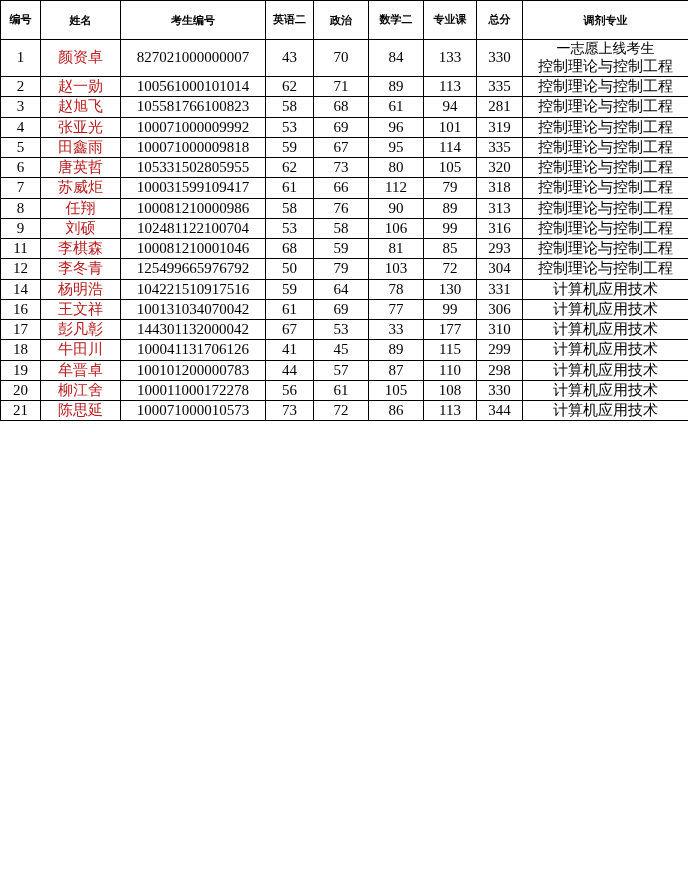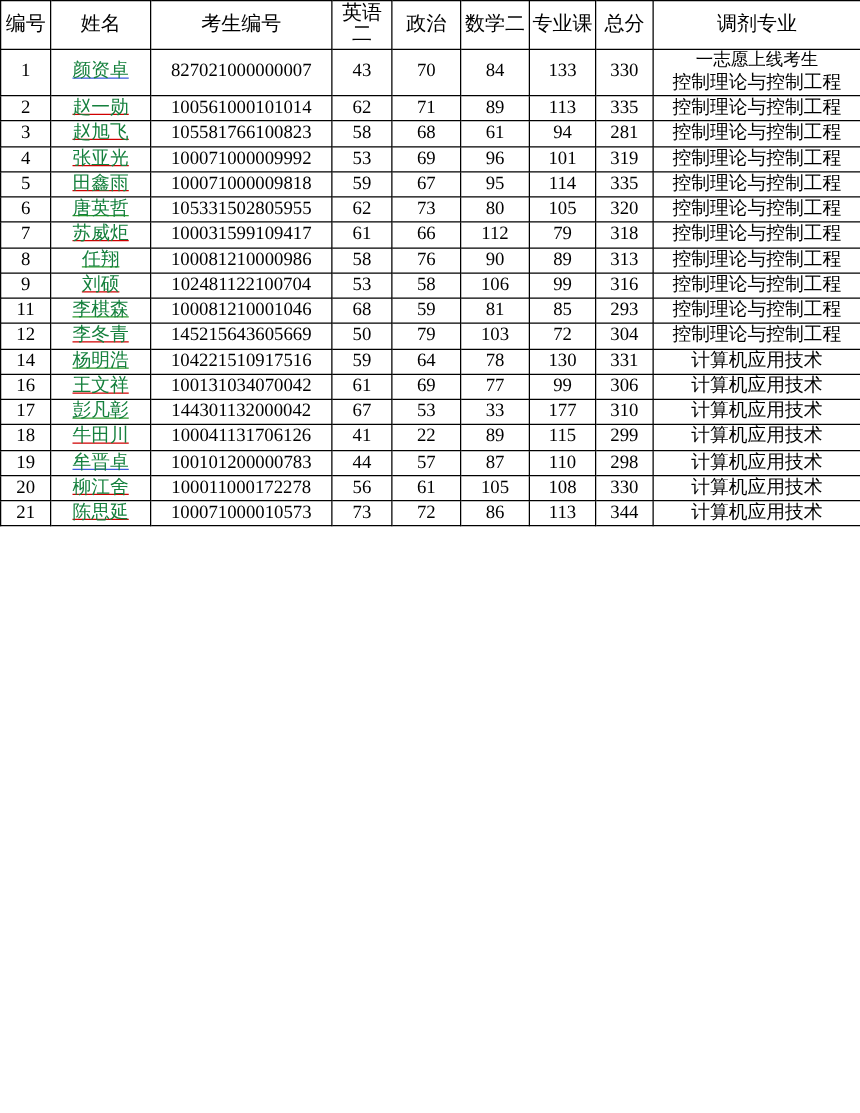--- a/index.html
+++ b/index.html
@@ -21,38 +21,37 @@
   #score-table td, #score-table th {
     border: 1px solid #000000;
     text-align: center;
     vertical-align: middle;
     font-size: 15px;
     line-height: 1.15;
     padding: 1px 2px;
     font-weight: normal;
   }
   #score-table thead th {
-    font-size: 16px;
-    font-weight: normal;
+    font-size: 11px;
+    font-weight: bold;
     height: 36px;
   }
   
   col.c-id      { width: 40px; }
   col.c-name    { width: 80px; }
   col.c-exam    { width: 145px; }
   col.c-eng     { width: 48px; }
   col.c-pol     { width: 55px; }
   col.c-math    { width: 55px; }
   col.c-major   { width: 53px; }
   col.c-total   { width: 46px; }
   col.c-adjust  { width: 166px; }
 
   .name-cell {
-    color: #15803d;
-    text-decoration: underline;
+    color: #b91c1c;
     text-decoration-color: #d00000;
     text-decoration-thickness: 1px;
   }
   .name-cell.green {
     text-decoration-color: #2e9b2e;
   }
   .name-cell.blue {
     text-decoration-color: #3b5bdb;
   }
   .adjust-cell {
@@ -217,21 +216,21 @@
         <td>68</td>
         <td>59</td>
         <td>81</td>
         <td>85</td>
         <td>293</td>
         <td class="adjust-cell">控制理论与控制工程</td>
       </tr>
       <tr>
         <td>12</td>
         <td><span class="name-cell ">李冬青</span></td>
-        <td>145215643605669</td>
+        <td>125499665976792</td>
         <td>50</td>
         <td>79</td>
         <td>103</td>
         <td>72</td>
         <td>304</td>
         <td class="adjust-cell">控制理论与控制工程</td>
       </tr>
       <tr>
         <td>14</td>
         <td><span class="name-cell green">杨明浩</span></td>
@@ -263,21 +262,21 @@
         <td>33</td>
         <td>177</td>
         <td>310</td>
         <td class="adjust-cell">计算机应用技术</td>
       </tr>
       <tr>
         <td>18</td>
         <td><span class="name-cell ">牛田川</span></td>
         <td>100041131706126</td>
         <td>41</td>
-        <td>22</td>
+        <td>45</td>
         <td>89</td>
         <td>115</td>
         <td>299</td>
         <td class="adjust-cell">计算机应用技术</td>
       </tr>
       <tr>
         <td>19</td>
         <td><span class="name-cell blue">牟晋卓</span></td>
         <td>100101200000783</td>
         <td>44</td>

